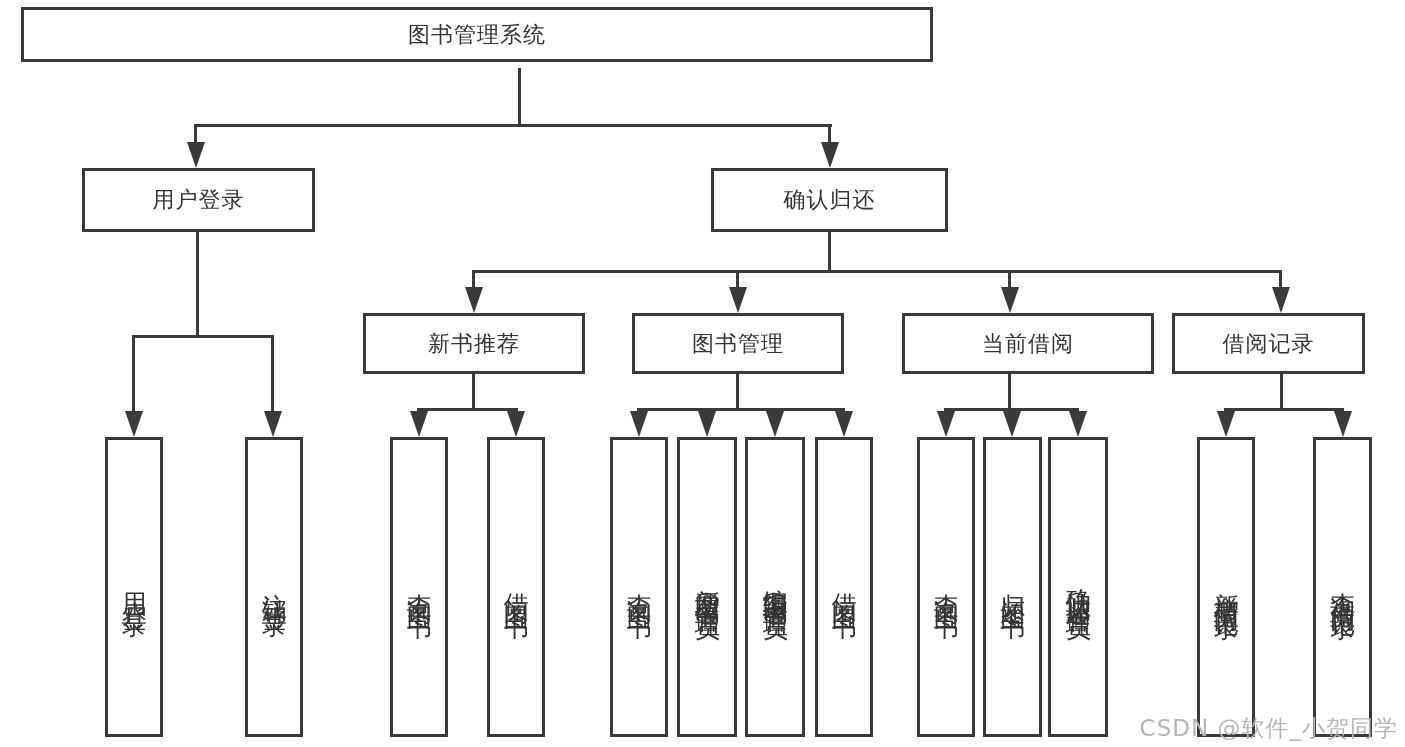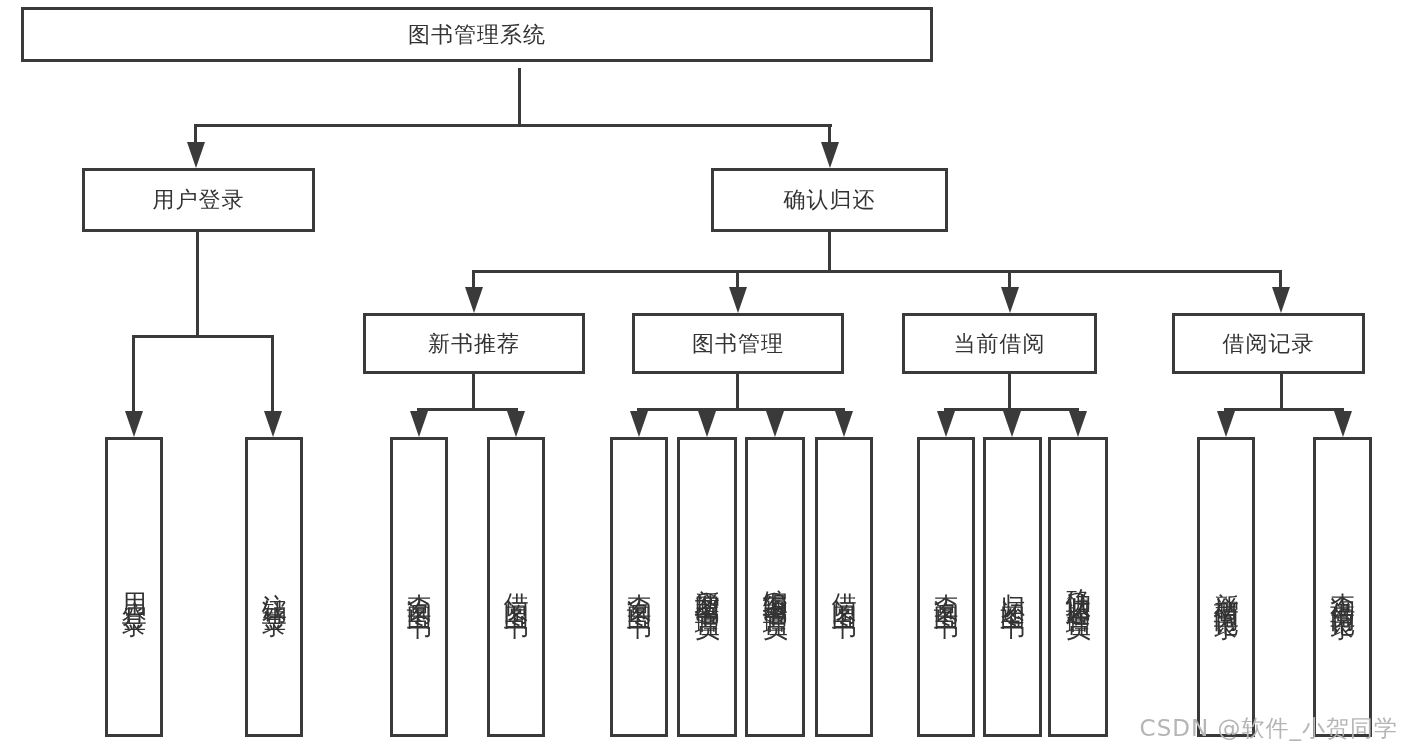--- a/index.html
+++ b/index.html
@@ -102,21 +102,21 @@
   <div class="box hbox" style="left:711px;top:168px;width:237px;height:64px;">
     <span>确认归还</span>
   </div>
 
   <div class="box hbox" style="left:363px;top:313px;width:222px;height:61px;text-align:right;">
     <span>新书推荐</span>
   </div>
   <div class="box hbox" style="left:632px;top:313px;width:212px;height:61px;">
     <span>图书管理</span>
   </div>
-  <div class="box hbox" style="left:902px;top:313px;width:195px;height:61px;">
+  <div class="box hbox" style="left:902px;top:313px;width:252px;height:61px;">
     <span>当前借阅</span>
   </div>
   <div class="box hbox" style="left:1172px;top:313px;width:193px;height:61px;">
     <span>借阅记录</span>
   </div>
 
   <div class="box vbox" style="left:105px;top:437px;width:58px;height:300px;">
     <span>用户登录</span>
   </div>
   <div class="box vbox" style="left:245px;top:437px;width:58px;height:300px;">

